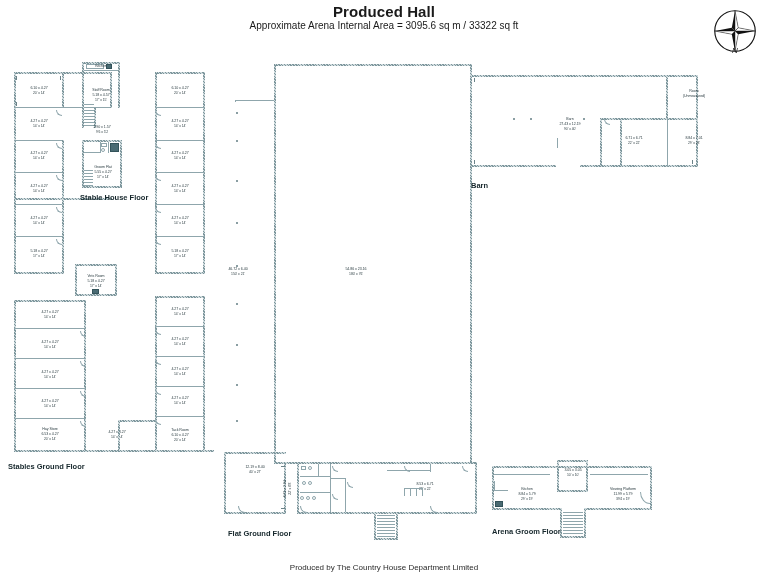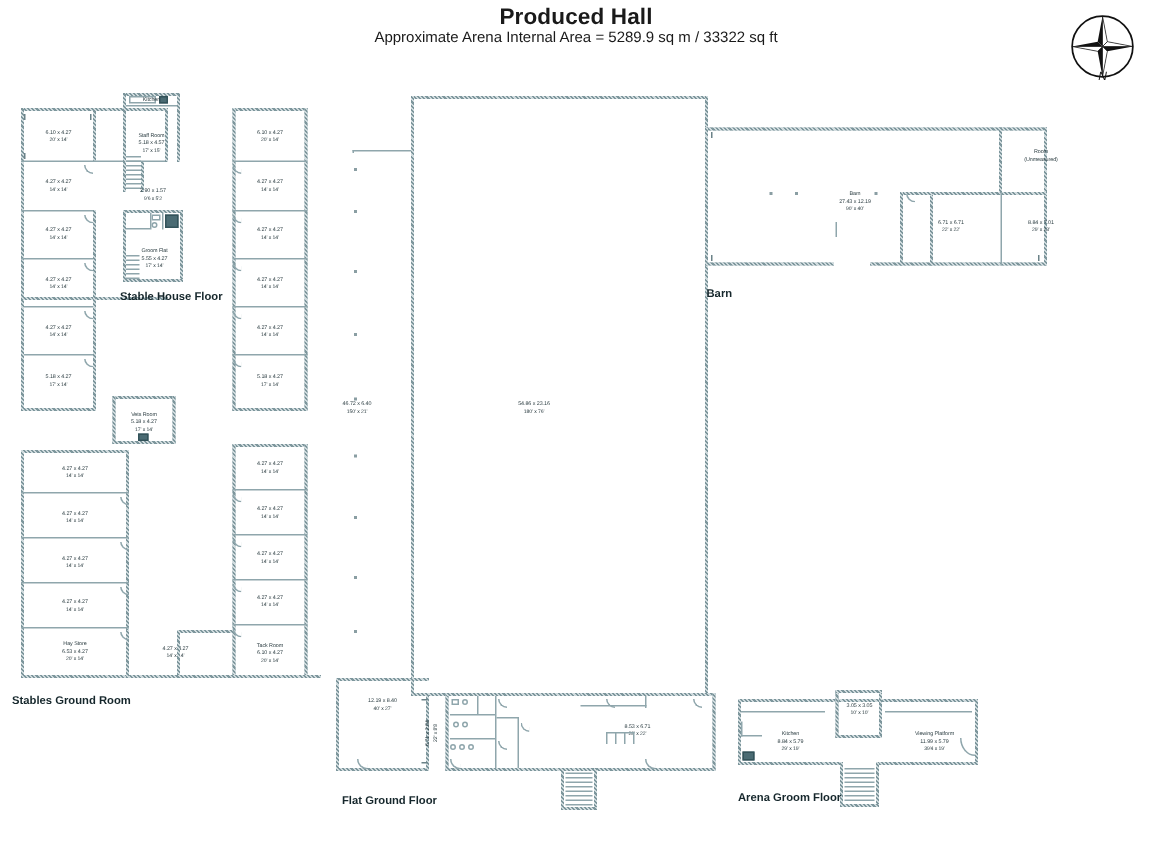--- a/index.html
+++ b/index.html
@@ -95,21 +95,21 @@
   .fixture { position:absolute; border:.7px solid #8fa6ac; background:#fff; }
   .fixture.r { border-radius:50%; }
   .fixture.dk { background:#4a6b73; border-color:#33535a; }
 </style>
 </head>
 <body>
 
 <div id="page">
 
   <div class="title">Produced Hall</div>
-  <div class="subtitle">Approximate Arena Internal Area = 5289.9 sq m / 33322 sq ft</div>
+  <div class="subtitle">Approximate Arena Internal Area = 3095.6 sq m / 33322 sq ft</div>
 
   <div class="compass">
     <svg width="46" height="46" viewBox="0 0 100 100">
       <circle cx="50" cy="50" r="44" fill="#fff" stroke="#111" stroke-width="2.5"></circle>
       <polygon points="50,6 57,43 50,50 43,43" fill="#111"></polygon>
       <polygon points="50,6 57,43 50,50" fill="#fff" stroke="#111" stroke-width="1"></polygon>
       <polygon points="94,50 57,57 50,50 57,43" fill="#111"></polygon>
       <polygon points="94,50 57,43 50,50" fill="#fff" stroke="#111" stroke-width="1"></polygon>
       <polygon points="50,94 43,57 50,50 57,57" fill="#111"></polygon>
       <polygon points="50,94 57,57 50,50" fill="#fff" stroke="#111" stroke-width="1"></polygon>
@@ -323,21 +323,21 @@
     <div class="room-label" style="left:88px;top:430px;width:58px;">
       <span class="m">4.27 x 4.27</span>
       <span class="f">14' x 14'</span>
     </div>
 
     <div class="door" style="left:80px;top:331px;width:6px;height:6px;"></div>
     <div class="door" style="left:80px;top:361px;width:6px;height:6px;"></div>
     <div class="door" style="left:80px;top:391px;width:6px;height:6px;"></div>
     <div class="door" style="left:80px;top:421px;width:6px;height:6px;"></div>
 
-    <div class="section-title" style="left:8px;top:462px;">Stables Ground Room</div>
+    <div class="section-title" style="left:8px;top:462px;">Stables Ground Floor</div>
   </div>
 
   <div class="plan" style="left:0;top:0;width:215px;height:460px;">
     <div class="wall hatch" style="left:155px;top:296px;width:50px;height:2.2px;"></div>
     <div class="wall hatch" style="left:155px;top:296px;width:2.2px;height:154px;"></div>
     <div class="wall hatch" style="left:203px;top:296px;width:2.2px;height:154px;"></div>
     <div class="wall thin" style="left:155px;top:326px;width:50px;height:1.3px;"></div>
     <div class="wall thin" style="left:155px;top:356px;width:50px;height:1.3px;"></div>
     <div class="wall thin" style="left:155px;top:386px;width:50px;height:1.3px;"></div>
     <div class="wall thin" style="left:155px;top:416px;width:50px;height:1.3px;"></div>
@@ -469,21 +469,21 @@
         <i style="top:15px"></i>
         <i style="top:18px"></i>
         <i style="top:21px"></i>
     </div>
     <div class="door" style="left:300px;top:506px;width:7px;height:7px;"></div>
     <div class="door" style="left:430px;top:506px;width:7px;height:7px;"></div>
 
     <div class="section-title" style="left:228px;top:529px;">Flat Ground Floor</div>
   </div>
 
-  <div class="plan" style="left:0;top:16px;width:716px;height:200px;">
+  <div class="plan" style="left:0;top:6px;width:716px;height:200px;">
     <div class="wall hatch" style="left:470px;top:69px;width:228px;height:2.2px;"></div>
     <div class="wall hatch" style="left:470px;top:69px;width:2.2px;height:92px;"></div>
     <div class="wall hatch" style="left:470px;top:159px;width:86px;height:2.2px;"></div>
     <div class="wall hatch" style="left:580px;top:159px;width:118px;height:2.2px;"></div>
     <div class="wall hatch" style="left:696px;top:69px;width:2.2px;height:92px;"></div>
 
     <div class="wall hatch" style="left:666px;top:69px;width:2.2px;height:45px;"></div>
     <div class="wall hatch" style="left:620px;top:112px;width:78px;height:2.2px;"></div>
     <div class="wall hatch" style="left:620px;top:112px;width:2.2px;height:49px;"></div>
     <div class="wall hatch" style="left:600px;top:112px;width:22px;height:2.2px;"></div>
@@ -564,14 +564,15 @@
         <i style="top:9px"></i>
       <i style="top:12px"></i>
         <i style="top:15px"></i>
         <i style="top:18px"></i>
         <i style="top:21px"></i>
     </div>
 
     <div class="section-title" style="left:492px;top:527px;">Arena Groom Floor</div>
   </div>
 
+  <div class="footer l2">Produced by The Country House Department Limited</div>
 
 </div>
 
 </body></html>

